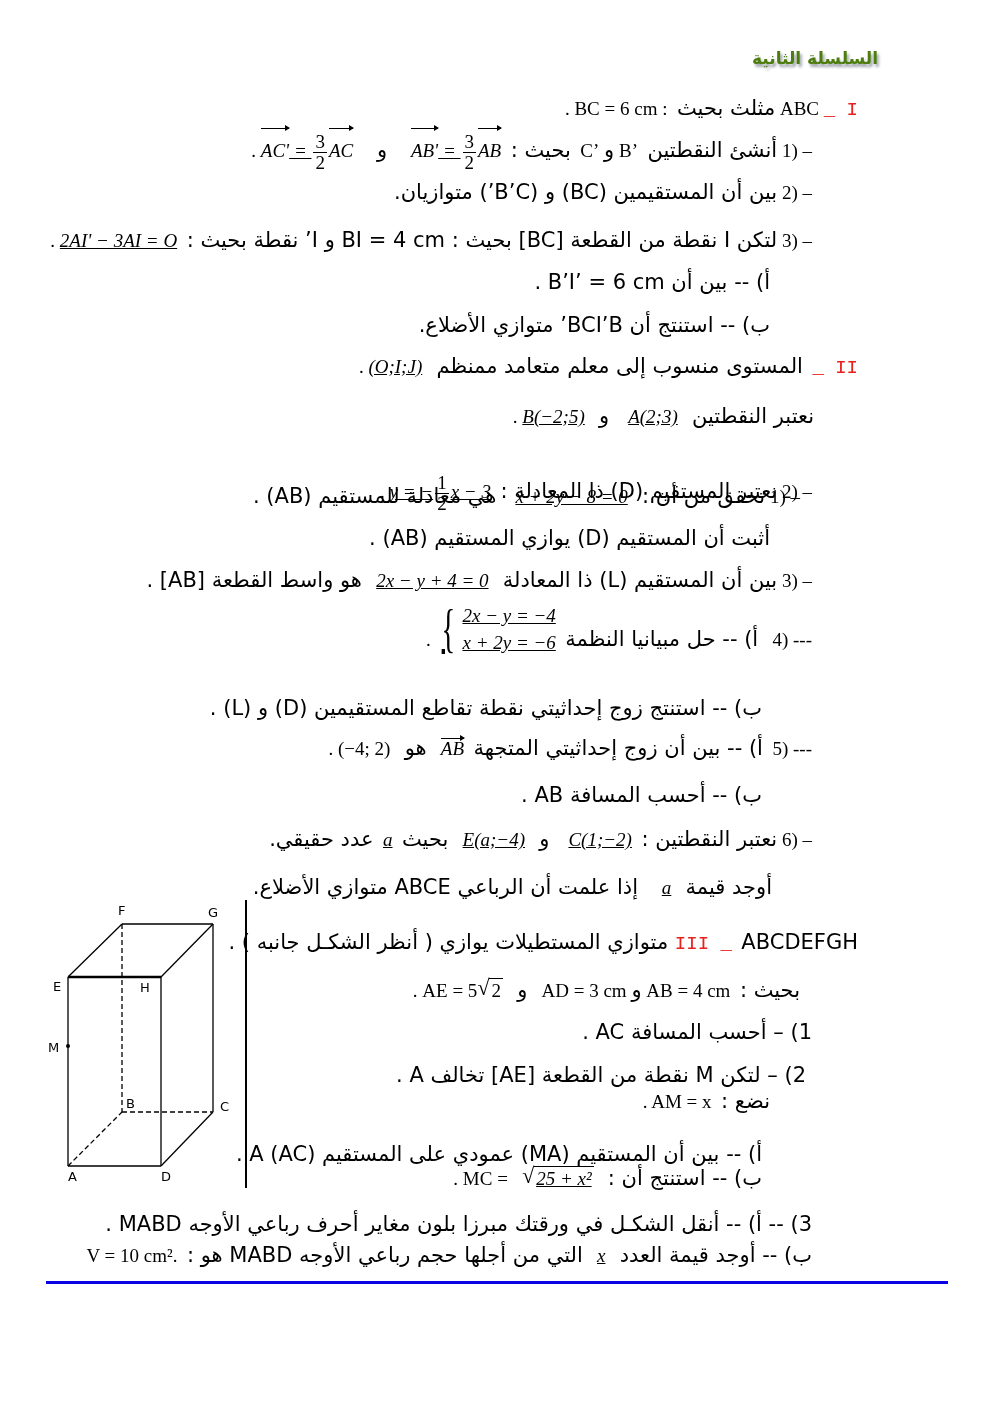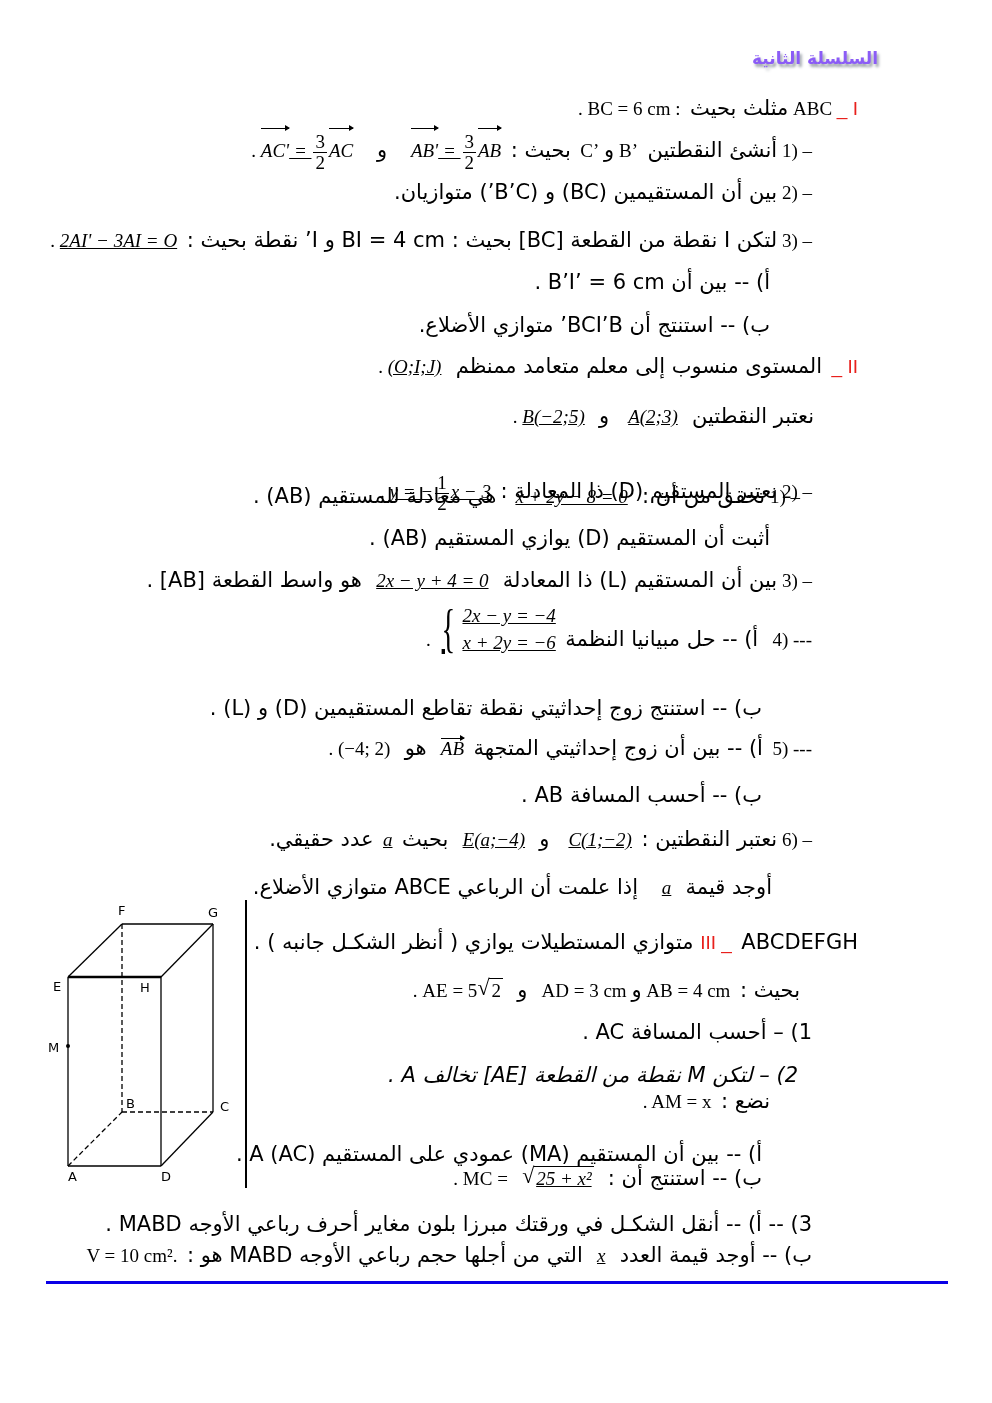--- a/index.html
+++ b/index.html
@@ -8,25 +8,25 @@
     font-family: "Liberation Serif", "DejaVu Serif", serif;
     color: #000;
   }
   .line {
     position: absolute; direction: rtl; white-space: nowrap;
     font-size: 19px; line-height: 24px;
   }
   .ar { font-family: "DejaVu Sans", "Liberation Sans", sans-serif; font-size: 21px; }
   .lat { font-family: "Liberation Serif", serif; font-size: 19px; unicode-bidi: isolate; direction: ltr; display: inline-block; }
   .math { font-family: "Liberation Serif", serif; font-style: italic; font-size: 19px; direction: ltr; unicode-bidi: isolate; display: inline-block; text-decoration: underline; }
-  .red { color: #e8201c; font-family: Liberation Sans, sans-serif; font-size: 19px; margin-top: 12px; }
+  .red { color: #e8201c; font-family: Liberation Mono, monospace; font-size: 19px; margin-top: 12px; }
   .title {
     position: absolute; left: 752px; top: 48px;
     font-family: "DejaVu Sans", sans-serif; font-weight: bold; font-size: 17px;
-    color: #8b5cf6; text-shadow: 2px 3px 3px #9aa0a8; direction: rtl;
+    color: #4d7c0f; text-shadow: 2px 3px 3px #9aa0a8; direction: rtl;
   }
   .vec { position: relative; display: inline-block; }
   .vec::before {
     content: ""; position: absolute; left: 0; right: 0; top: 1px;
     border-top: 1px solid #000;
   }
   .vec::after {
     content: ""; position: absolute; right: -1px; top: -2px;
     border-left: 5px solid #000; border-top: 3px solid transparent; border-bottom: 3px solid transparent;
   }
@@ -191,21 +191,21 @@
   <span class="ar">و</span>
   <span class="lat">AD = 3 cm</span>&nbsp;&nbsp;
   <span class="ar">و</span>&nbsp;&nbsp;
   <span class="lat"><span>AE = 5</span><span class="sqrt"><span class="rad">2</span></span></span> .
 </div>
 
 <div class="line" style="right:180px; top:1020px;">
   <span class="ar">1) – أحسب المسافة  AC .</span>
 </div>
 
-<div class="line" style="right:194px; top:1063px;font-style:italic;">
+<div class="line" style="right:186px; top:1063px;">
   <span class="ar">2) – لتكن  M  نقطة من القطعة [AE] تخالف A .</span>
 </div>
 <div class="line" style="right:222px; top:1089px;">
   <span class="ar">نضع  :</span>&nbsp;
   <span class="lat">. AM = x</span>
 </div>
 <div class="line" style="right:230px; top:1142px;">
   <span class="ar">أ) -- بين أن المستقيم (MA) عمودي على المستقيم  (AC) A .</span>
 </div>
 <div class="line" style="right:230px; top:1166px;">

